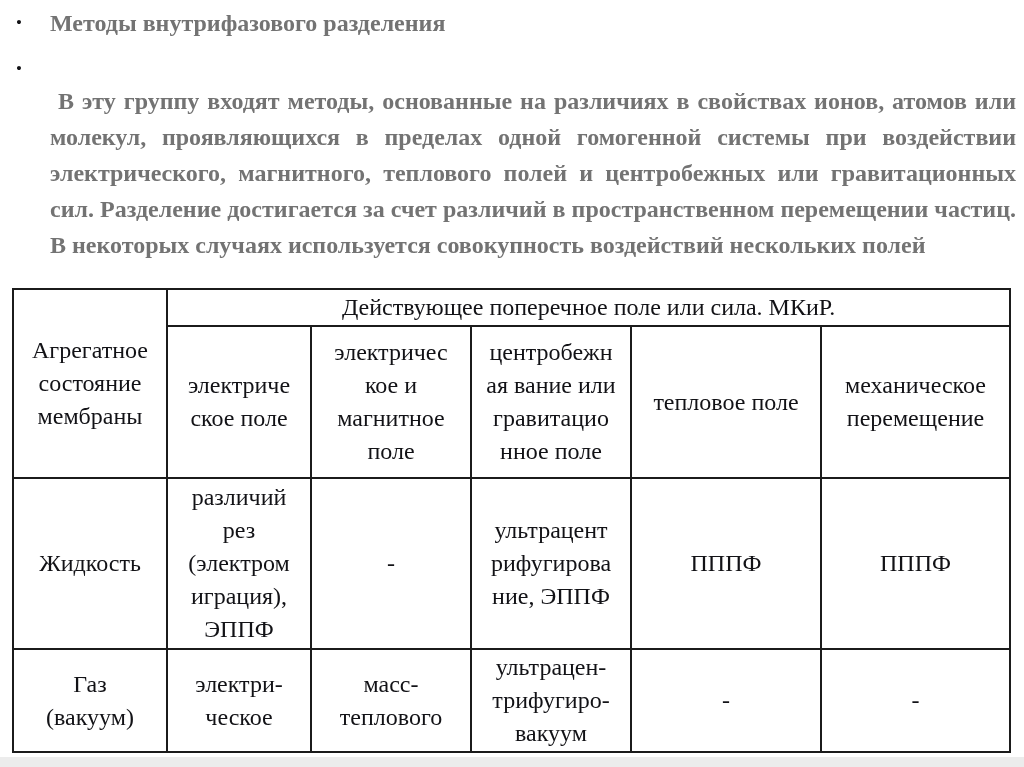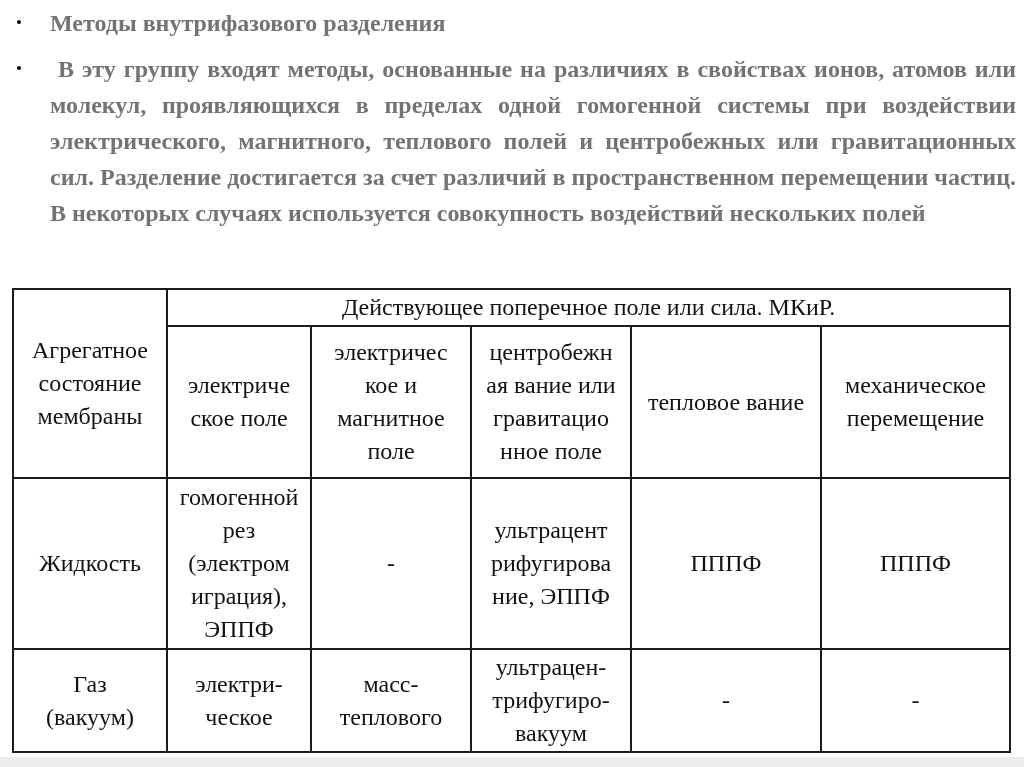--- a/index.html
+++ b/index.html
@@ -39,20 +39,21 @@
   }
   .bullet-text {
     flex: 1;
     font-weight: bold;
     font-size: 24px;
     line-height: 36px;
     color: #737373;
   }
   .bullet-text.justified {
     text-align: justify;
+    margin-top: 32px;
   }
   .table-wrap {
     position: absolute;
     top: 288px;
     left: 12px;
   }
   table.methods {
     border-collapse: collapse;
     table-layout: fixed;
     width: 997px;
@@ -120,27 +121,27 @@
           <th>электриче
 ское поле</th>
           <th>электричес
 кое и
 магнитное
 поле</th>
           <th>центробежн
 ая вание или
 гравитацио
 нное поле</th>
-          <th>тепловое вание</th>
+          <th>тепловое поле</th>
           <th>механическое
 перемещение</th>
         </tr>
         <tr class="r-liquid">
           <td>Жидкость</td>
-          <td>гомогенной
+          <td>различий
 рез
 (электром
 играция),
 ЭППФ</td>
           <td>-</td>
           <td>ультрацент
 рифугирова
 ние, ЭППФ</td>
           <td>ПППФ</td>
           <td>ПППФ</td>

